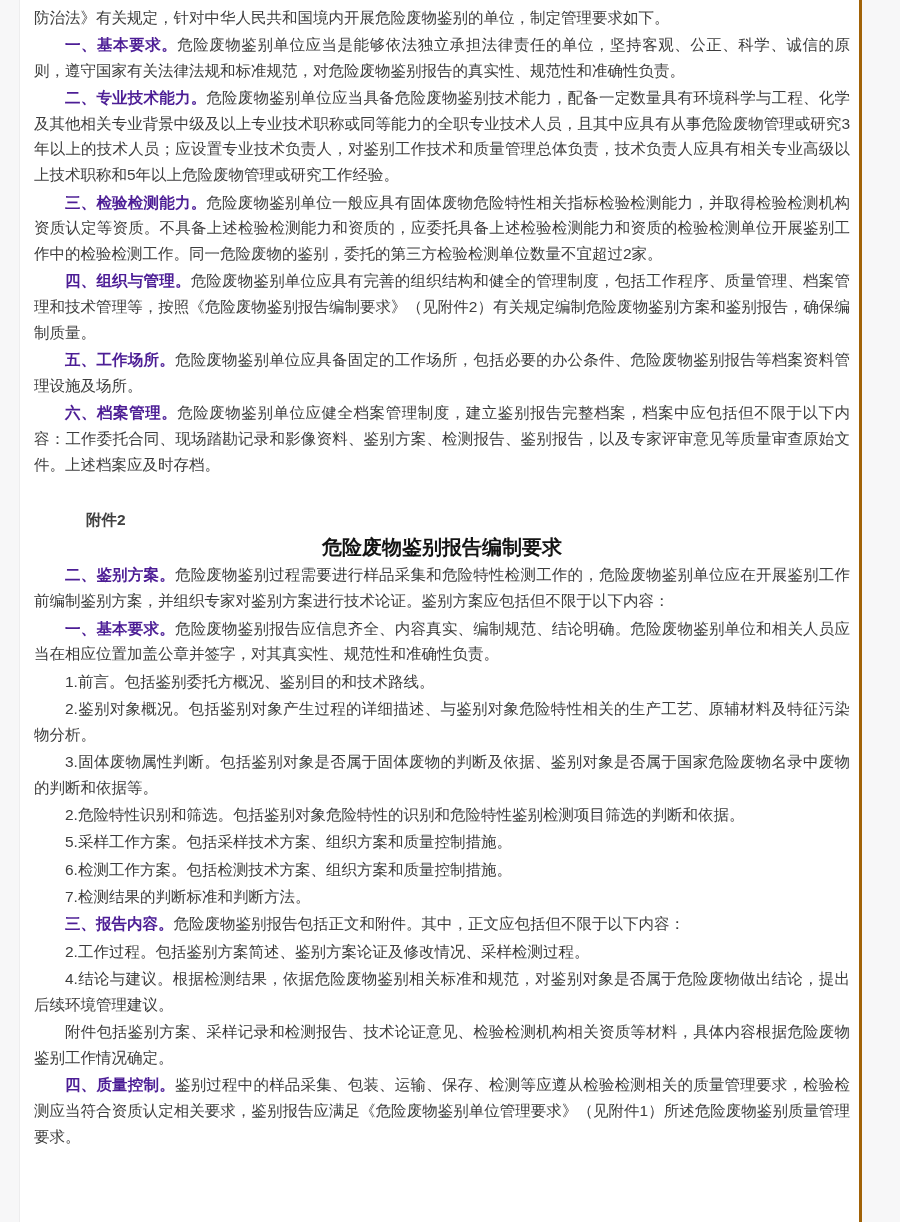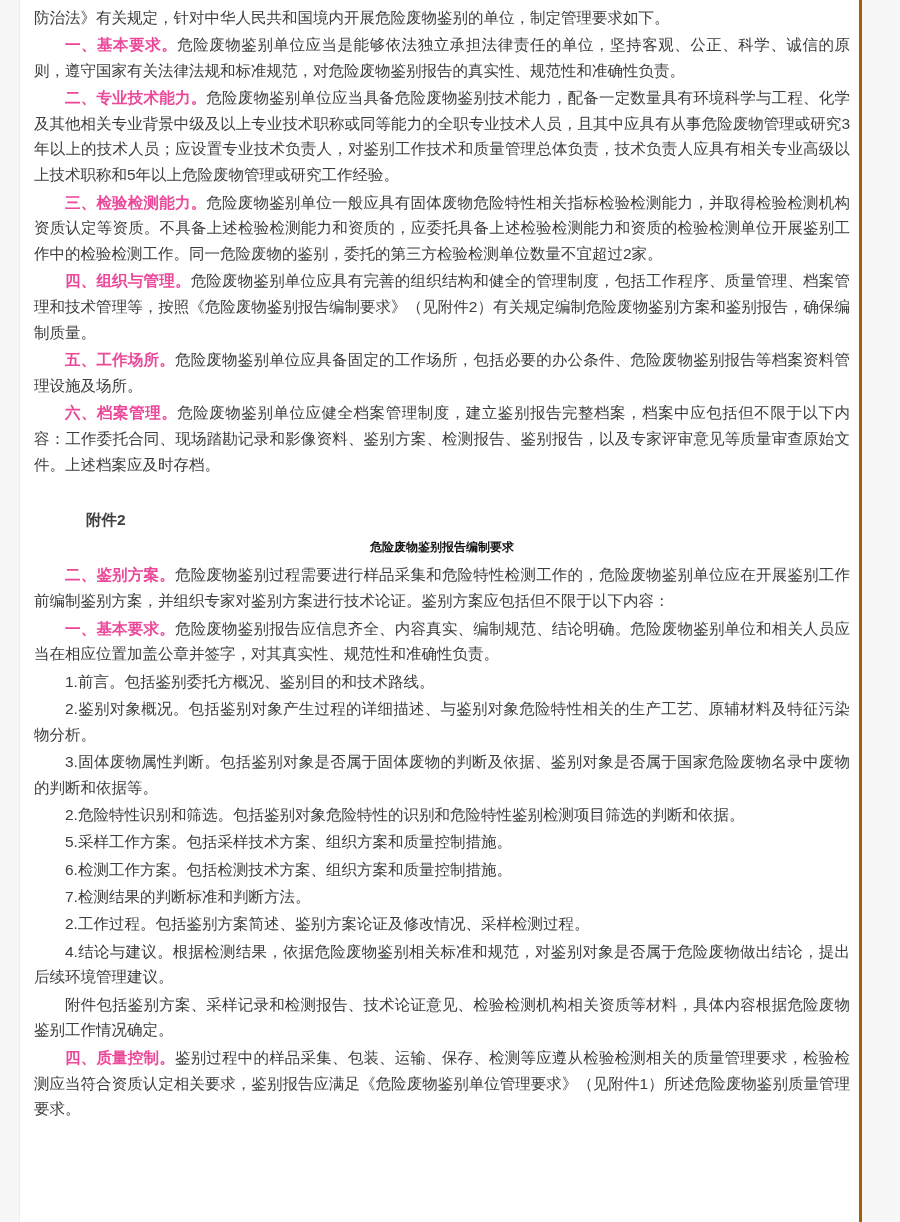--- a/index.html
+++ b/index.html
@@ -23,33 +23,33 @@
     line-height: 25.8px;
     color: #3d3d3d;
     text-align: justify;
     word-break: break-all;
   }
   .content p { margin: 1.5px 0; }
   p.p   { text-indent: 0; }
   p.section, p.item { text-indent: 2em; }
   p.section .lead {
     font-weight: 700;
-    color: #ec4899;
+    color: #4c1d95;
   }
   p.label {
     text-indent: 52px;
     font-weight: 700;
     color: #404040;
     text-align: left;
   }
   p.title {
     text-indent: 0;
     text-align: center;
     font-weight: 700;
-    font-size: 12px;
+    font-size: 20px;
     color: #141414;
     margin: 2px 0;
   }
   .spacer { height: 26px; }
 </style>
 </head>
 <body>
 
 <div class="paper">
   <div class="content">
@@ -65,18 +65,19 @@
       <p class="title">危险废物鉴别报告编制要求</p>
       <p class="section"><span class="lead">二、鉴别方案。</span><span>危险废物鉴别过程需要进行样品采集和危险特性检测工作的，危险废物鉴别单位应在开展鉴别工作前编制鉴别方案，并组织专家对鉴别方案进行技术论证。鉴别方案应包括但不限于以下内容：</span></p>
       <p class="section"><span class="lead">一、基本要求。</span><span>危险废物鉴别报告应信息齐全、内容真实、编制规范、结论明确。危险废物鉴别单位和相关人员应当在相应位置加盖公章并签字，对其真实性、规范性和准确性负责。</span></p>
       <p class="item">1.前言。包括鉴别委托方概况、鉴别目的和技术路线。</p>
       <p class="item">2.鉴别对象概况。包括鉴别对象产生过程的详细描述、与鉴别对象危险特性相关的生产工艺、原辅材料及特征污染物分析。</p>
       <p class="item">3.固体废物属性判断。包括鉴别对象是否属于固体废物的判断及依据、鉴别对象是否属于国家危险废物名录中废物的判断和依据等。</p>
       <p class="item">2.危险特性识别和筛选。包括鉴别对象危险特性的识别和危险特性鉴别检测项目筛选的判断和依据。</p>
       <p class="item">5.采样工作方案。包括采样技术方案、组织方案和质量控制措施。</p>
       <p class="item">6.检测工作方案。包括检测技术方案、组织方案和质量控制措施。</p>
       <p class="item">7.检测结果的判断标准和判断方法。</p>
+      <p class="section"><span class="lead">三、报告内容。</span><span>危险废物鉴别报告包括正文和附件。其中，正文应包括但不限于以下内容：</span></p>
       <p class="item">2.工作过程。包括鉴别方案简述、鉴别方案论证及修改情况、采样检测过程。</p>
       <p class="item">4.结论与建议。根据检测结果，依据危险废物鉴别相关标准和规范，对鉴别对象是否属于危险废物做出结论，提出后续环境管理建议。</p>
       <p class="item">附件包括鉴别方案、采样记录和检测报告、技术论证意见、检验检测机构相关资质等材料，具体内容根据危险废物鉴别工作情况确定。</p>
       <p class="section"><span class="lead">四、质量控制。</span><span>鉴别过程中的样品采集、包装、运输、保存、检测等应遵从检验检测相关的质量管理要求，检验检测应当符合资质认定相关要求，鉴别报告应满足《危险废物鉴别单位管理要求》（见附件1）所述危险废物鉴别质量管理要求。</span></p>
     </div>
 </div>
 
 </body></html>

